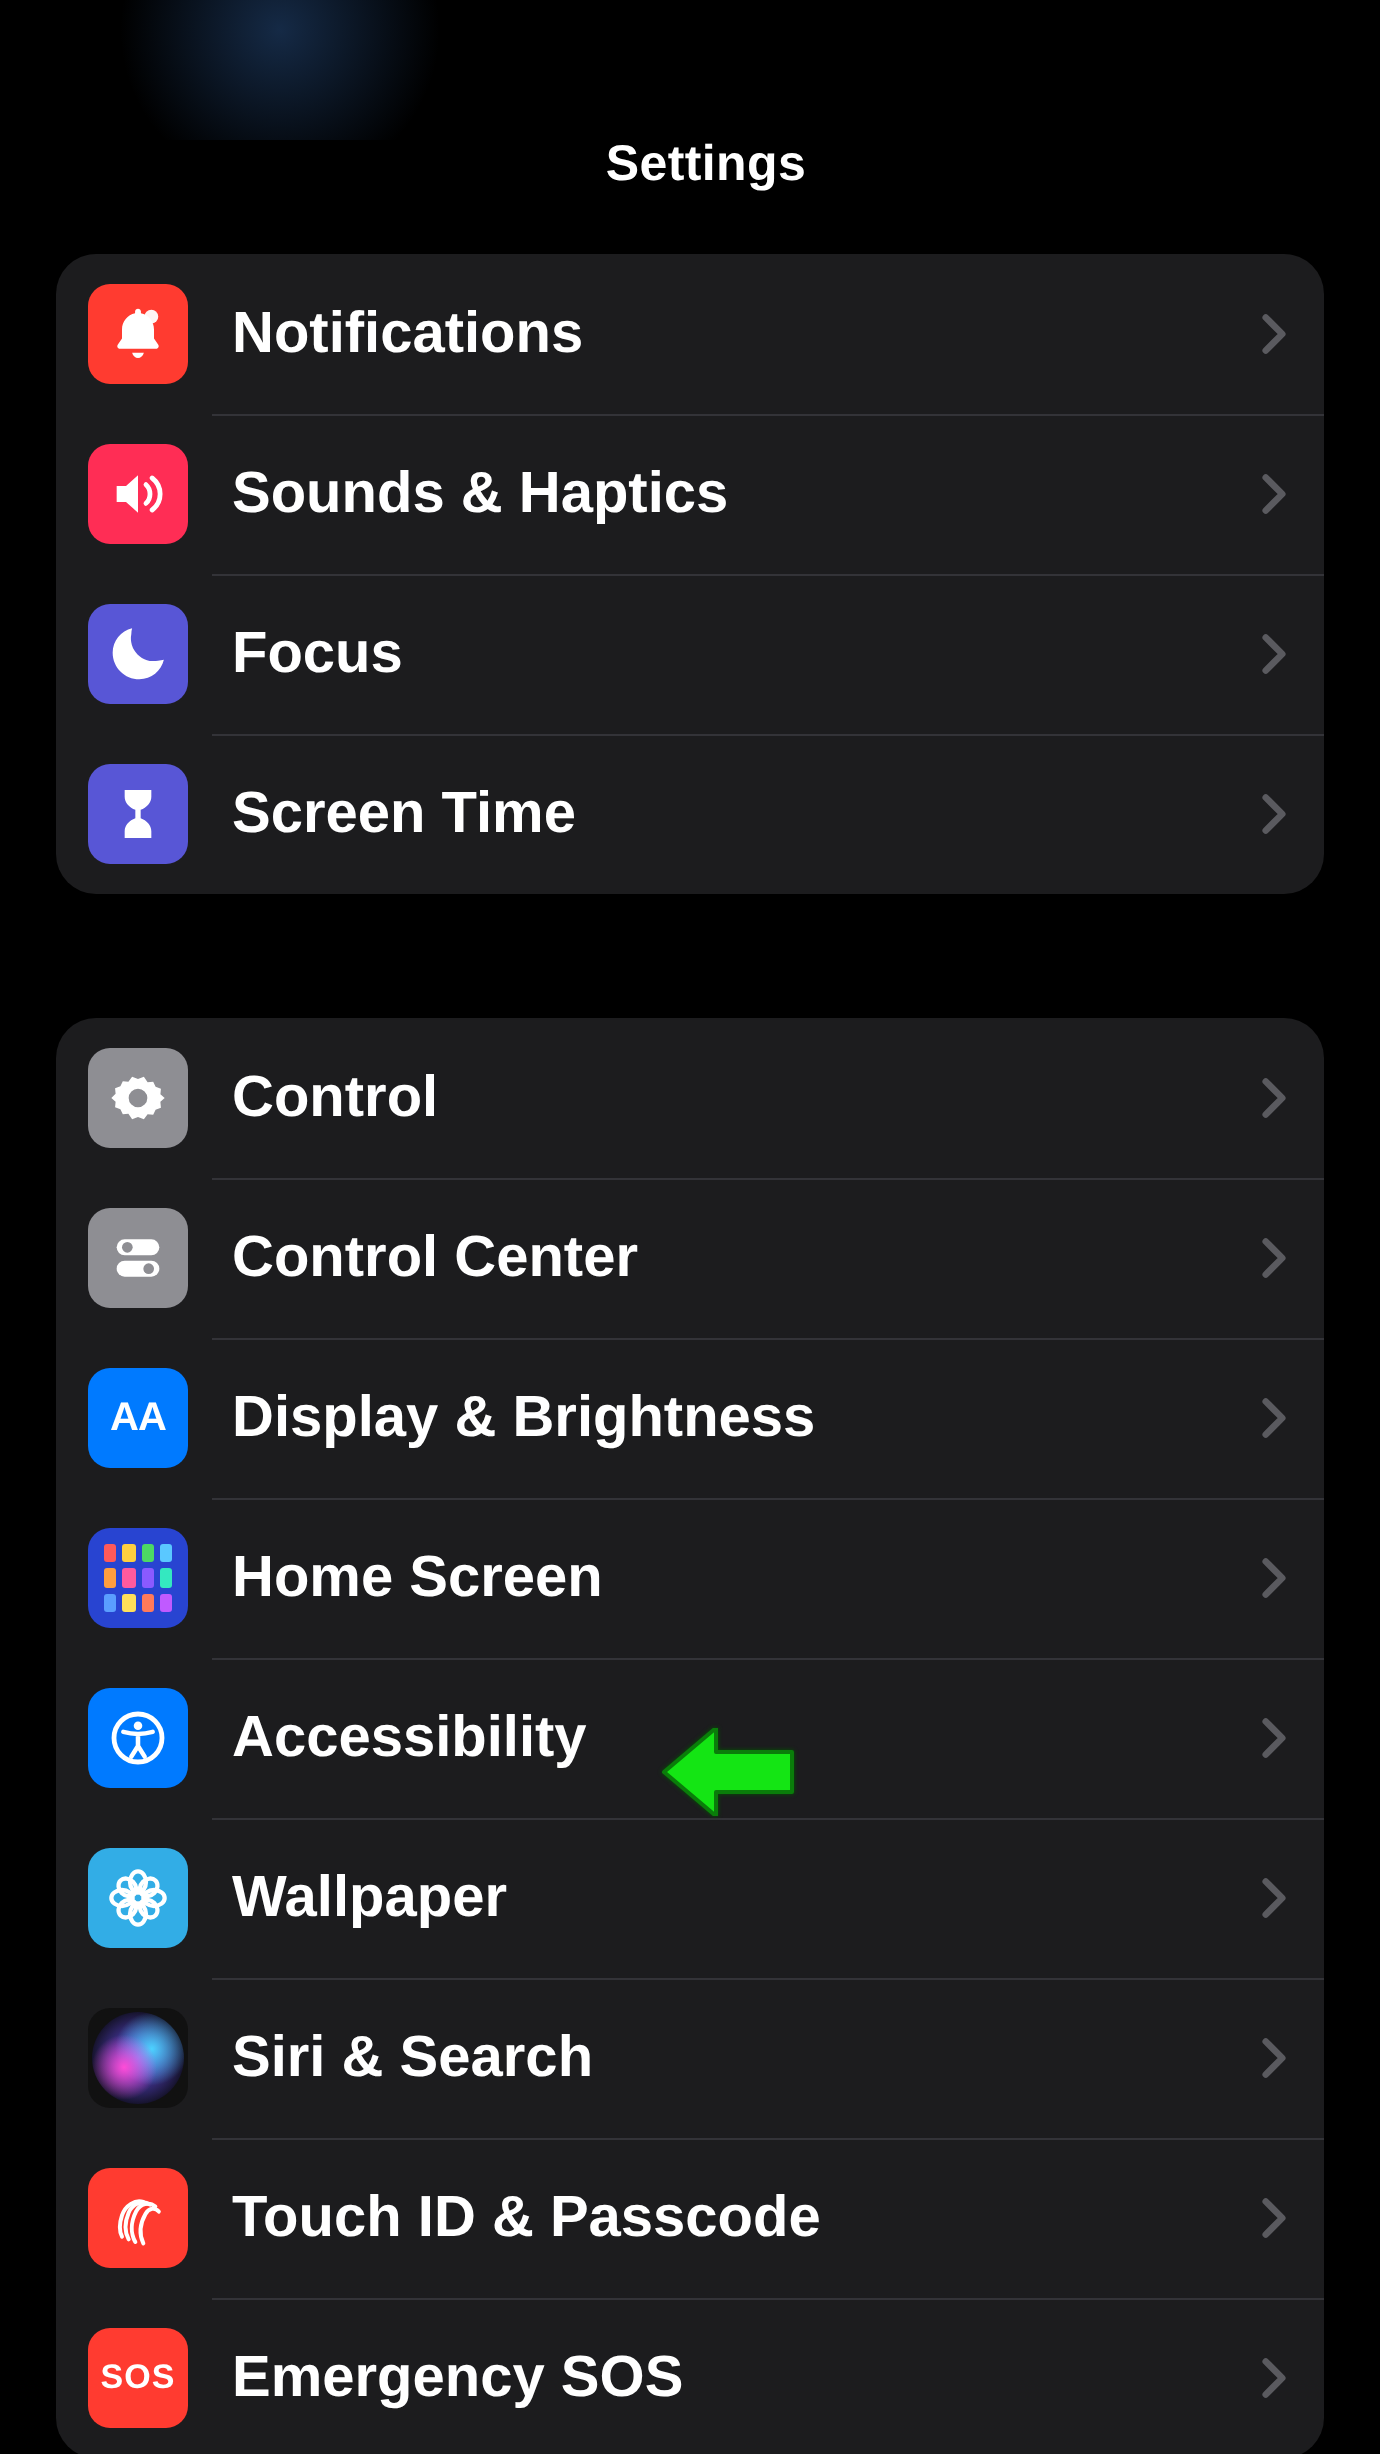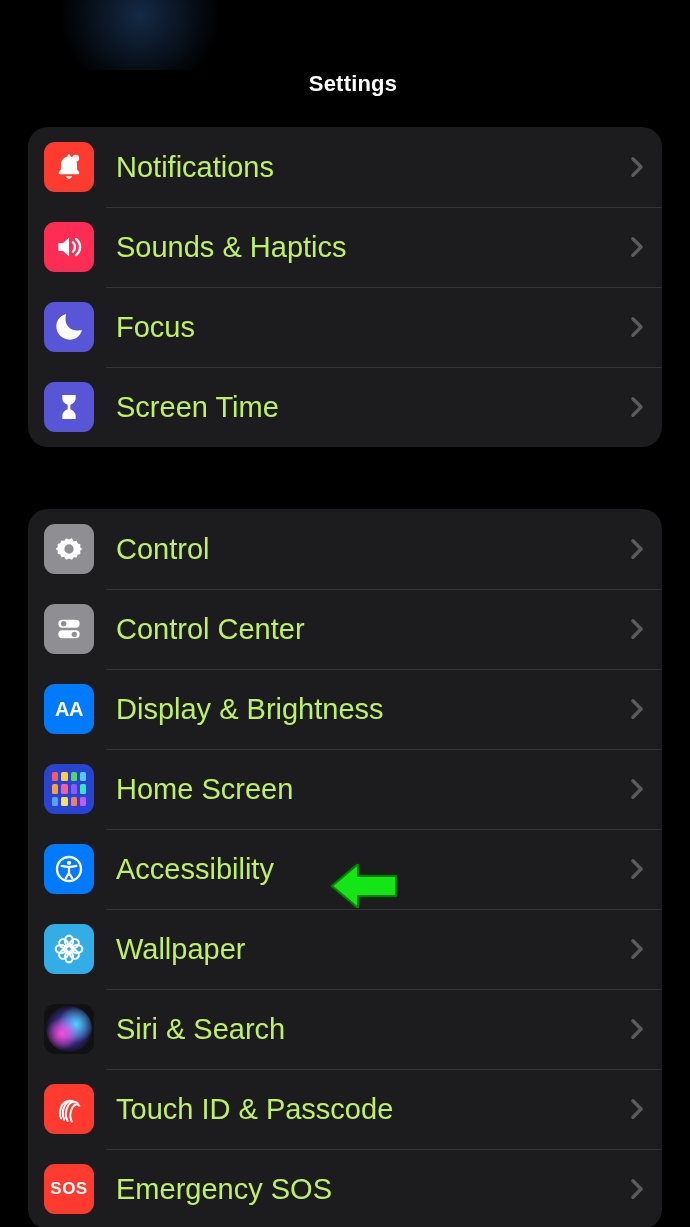--- a/index.html
+++ b/index.html
@@ -20,21 +20,21 @@
     pointer-events: none;
   }
   .header {
     height: 115px;
     display: flex;
     align-items: flex-end;
     justify-content: center;
     padding-bottom: 18px;
   }
   .header-title {
-    font-size: 22px;
+    font-size: 25px;
     font-weight: 600;
     letter-spacing: 0.2px;
     margin-left: 16px;
   }
   .content {
     padding: 12px 28px 0 28px;
   }
   .group {
     background: #1c1c1e;
     border-radius: 20px;
@@ -66,23 +66,23 @@
     height: 50px;
     border-radius: 11px;
     flex: 0 0 50px;
     display: flex;
     align-items: center;
     justify-content: center;
     margin-right: 22px;
   }
   .label {
     font-size: 29px;
-    font-weight: 400;
+    font-weight: 700;
     flex: 1;
-    color: #bef264;
+    color: #ffffff;
   }
   .chevron {
     color: #5a5a5f;
     font-size: 28px;
     flex: 0 0 auto;
   }
   .chevron svg { display:block; }
 
   
   .bg-red    { background:#ff3b30; }

